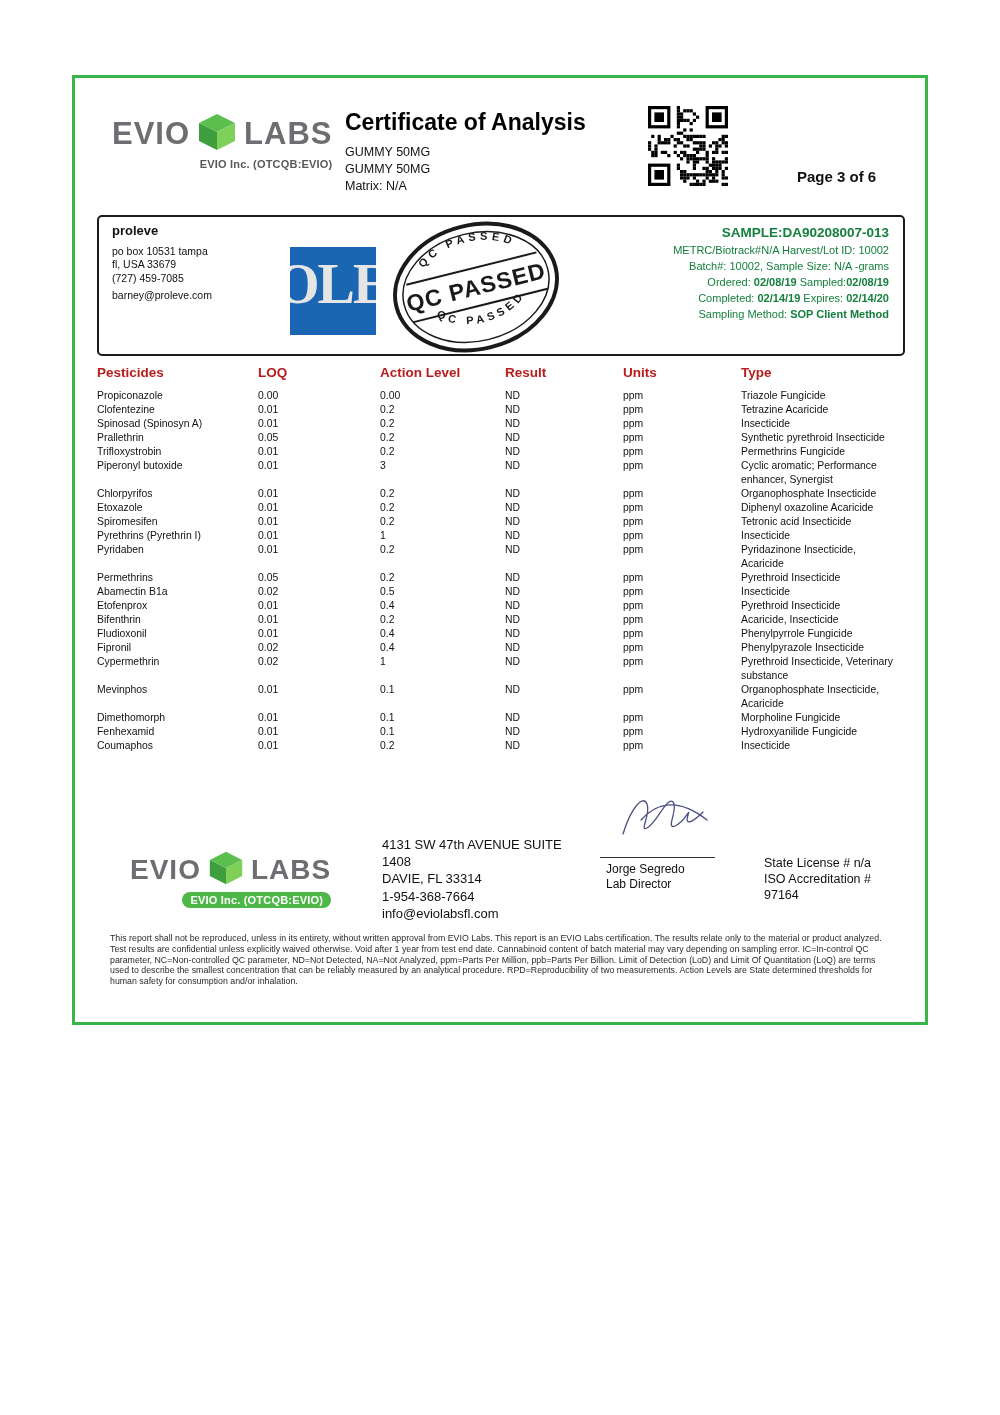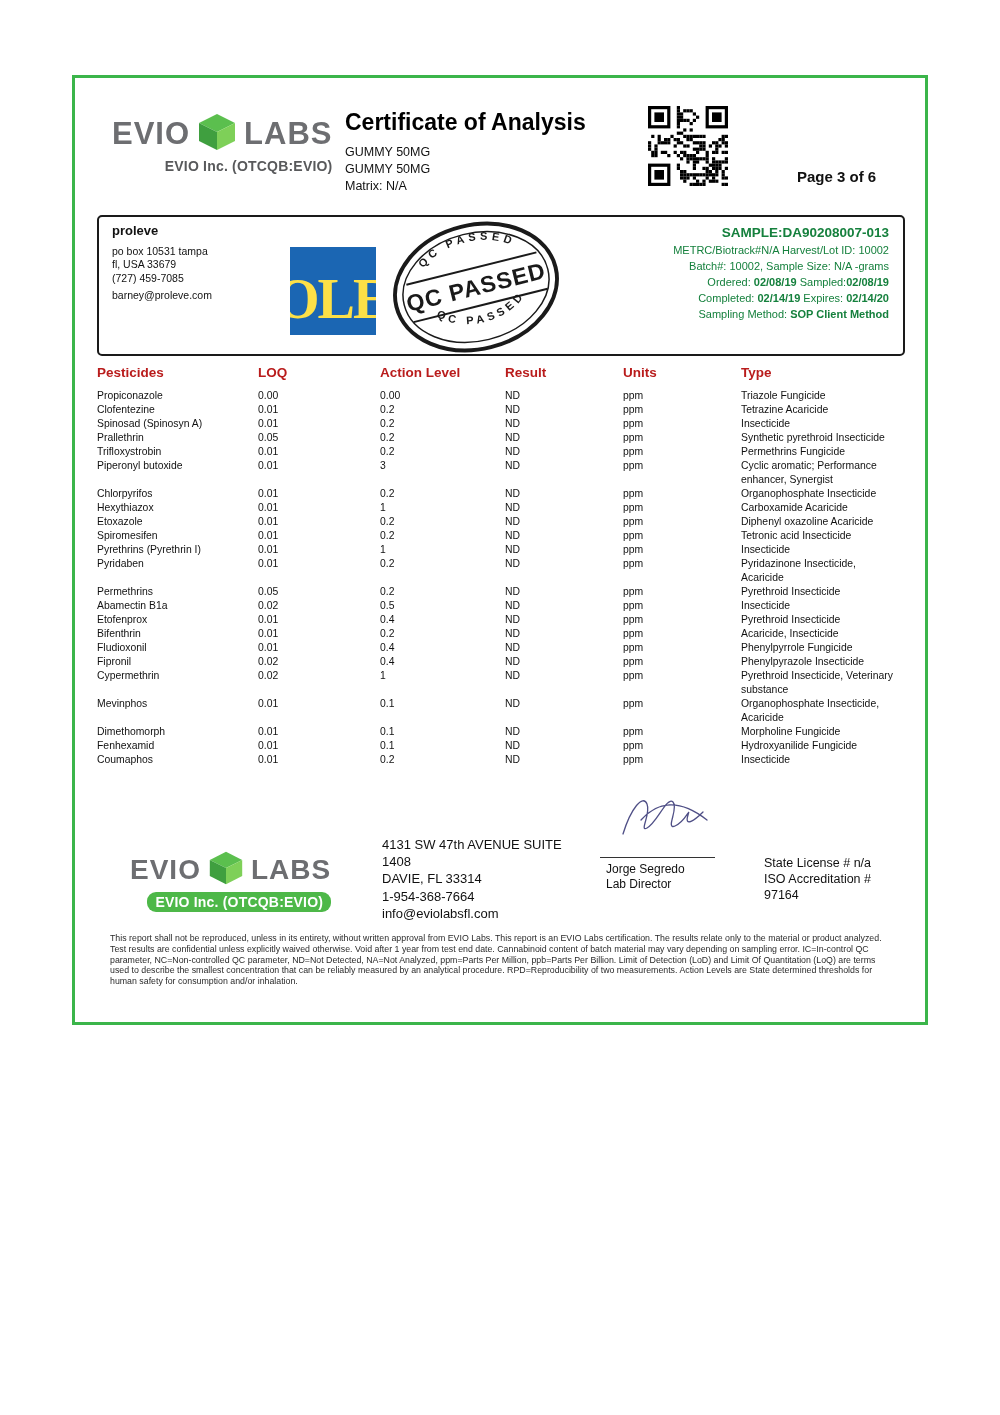--- a/index.html
+++ b/index.html
@@ -4,37 +4,37 @@
 <style>
   * { margin:0; padding:0; box-sizing:border-box; }
   body { background:#fff; font-family:"Liberation Sans", sans-serif; color:#111; }
   .canvas { position:relative; width:1000px; height:1415px; background:#fff; margin:0 auto; overflow:hidden;border-radius:23px; }
   .frame { position:absolute; left:72px; top:75px; width:856px; height:950px; border:3px solid #3bb54a; background:#fff; }
 
   
   .logo { position:absolute; }
   .logo-row { display:flex; align-items:center; gap:7px; }
   .logo-evio, .logo-labs { font-size:31px; font-weight:700; color:#6d6e71; letter-spacing:1px; }
-  .logo-sub { font-size:14px; font-weight:700; color:#58595b; margin-top:2px; margin-left:auto; width:fit-content; letter-spacing:.2px; }
+  .logo-sub { font-size:11px; font-weight:700; color:#58595b; margin-top:2px; margin-left:auto; width:fit-content; letter-spacing:.2px; }
   .logo--footer .logo-evio, .logo--footer .logo-labs { font-size:28px; }
   .logo--footer .logo-sub { background:#4db848; color:#fff; padding:2px 8px; border-radius:9px; }
 
   
   .title { position:absolute; left:345px; top:109px; font-size:23px; font-weight:700; color:#000; }
   .product-block { position:absolute; left:345px; top:144px; font-size:12.5px; line-height:17px; color:#111; }
   .qr { position:absolute; left:648px; top:106px; width:80px; height:80px; }
   .page-label { position:absolute; left:797px; top:168px; font-size:15px; font-weight:700; }
 
   
   .info-box { position:absolute; left:97px; top:215px; width:808px; height:141px; border:2px solid #1a1a1a; border-radius:5px; background:#fff; }
   .client-block { position:absolute; left:112px; top:224px; font-size:10.5px; line-height:13.5px; }
   .client-name { font-size:13px; font-weight:700; margin-bottom:7px; }
   .client-email { margin-top:4px; }
   .blue-logo { position:absolute; left:290px; top:247px; width:86px; height:88px; background:#1b66b3; overflow:hidden; z-index:1; }
-  .blue-logo span { font-family:"Liberation Serif", serif; font-size:56px; font-weight:700; color:#fde047; position:absolute; left:-14px; top:20px; letter-spacing:-2px; }
+  .blue-logo span { font-family:"Liberation Serif", serif; font-size:56px; font-weight:700; color:#e5e5e5; position:absolute; left:-14px; top:5px; letter-spacing:-2px; }
   .stamp { position:absolute; left:388px; top:219px; z-index:3; }
   .sample-info { position:absolute; right:111px; top:223px; width:380px; text-align:right; }
   .sample-line { font-size:11px; line-height:16px; color:#15803d; }
   .sample-line-large { font-size:13.5px; font-weight:700; line-height:19px; }
 
   
   .ptable { position:absolute; left:97px; top:365px; width:808px; border-collapse:collapse; table-layout:fixed; }
   .ptable th { font-size:13.5px; font-weight:700; text-align:left; padding:0 0 9px 0; color:#b91c1c; }
   .ptable td { font-size:10.4px; line-height:14px; vertical-align:top; padding:0 6px 0 0; color:#111; }
 
@@ -375,28 +375,20 @@
         </tr>
         <tr>
           <td>Chlorpyrifos</td>
           <td>0.01</td>
           <td>0.2</td>
           <td>ND</td>
           <td>ppm</td>
           <td>Organophosphate Insecticide</td>
         </tr>
         <tr>
-          <td>Hexythiazox</td>
-          <td>0.01</td>
-          <td>1</td>
-          <td>ND</td>
-          <td>ppm</td>
-          <td>Carboxamide Acaricide</td>
-        </tr>
-        <tr>
           <td>Etoxazole</td>
           <td>0.01</td>
           <td>0.2</td>
           <td>ND</td>
           <td>ppm</td>
           <td>Diphenyl oxazoline Acaricide</td>
         </tr>
         <tr>
           <td>Spiromesifen</td>
           <td>0.01</td>

